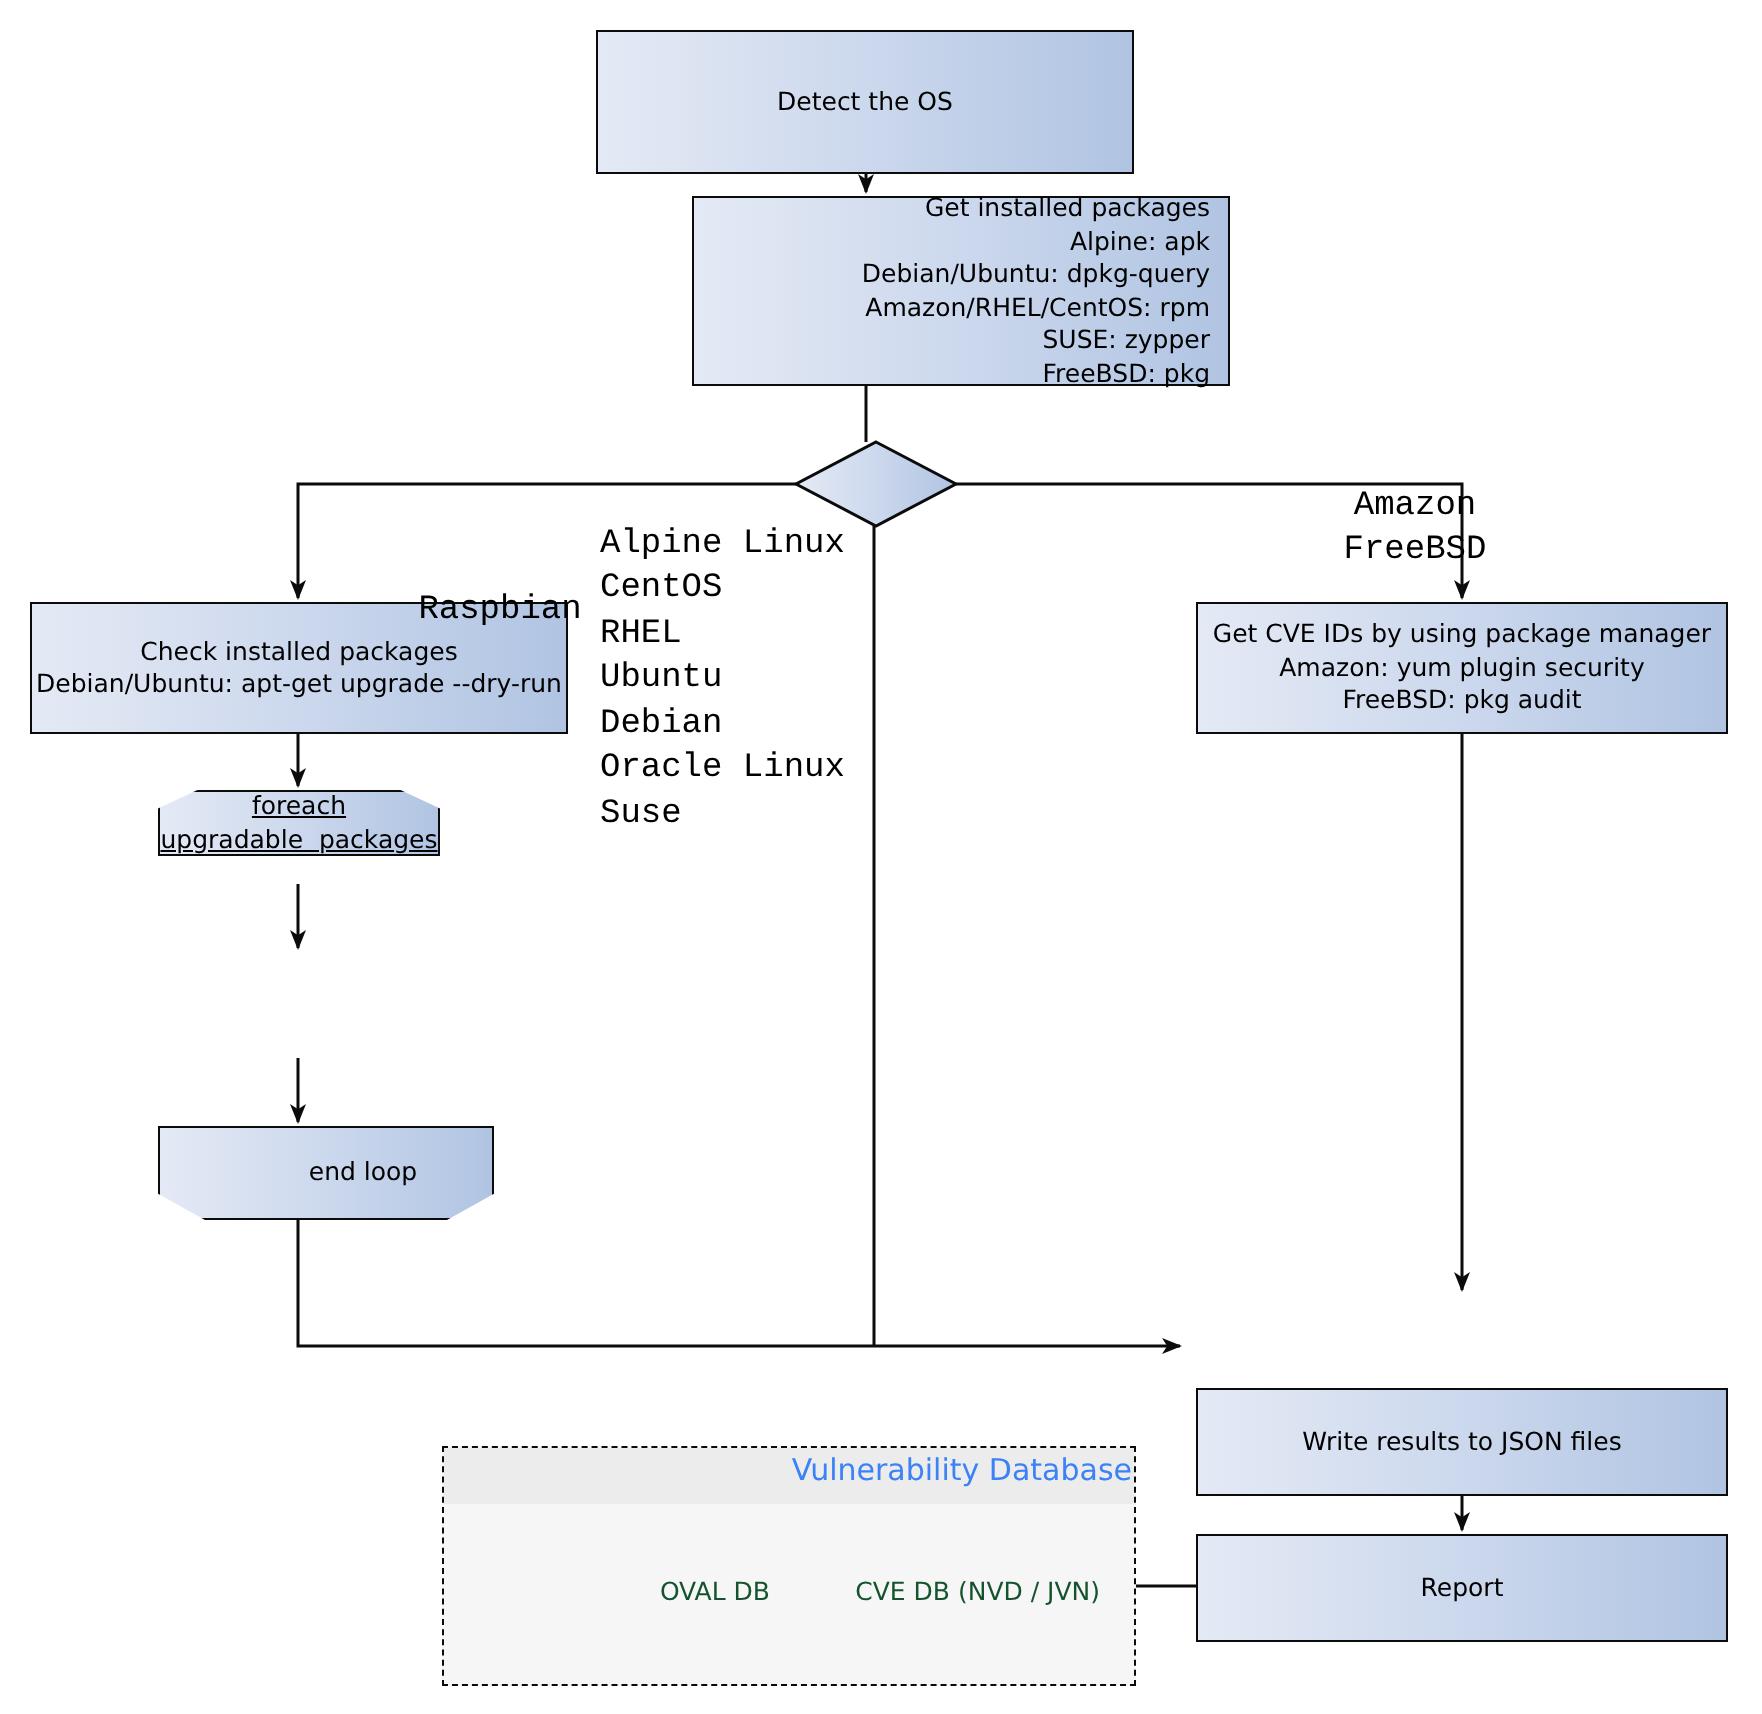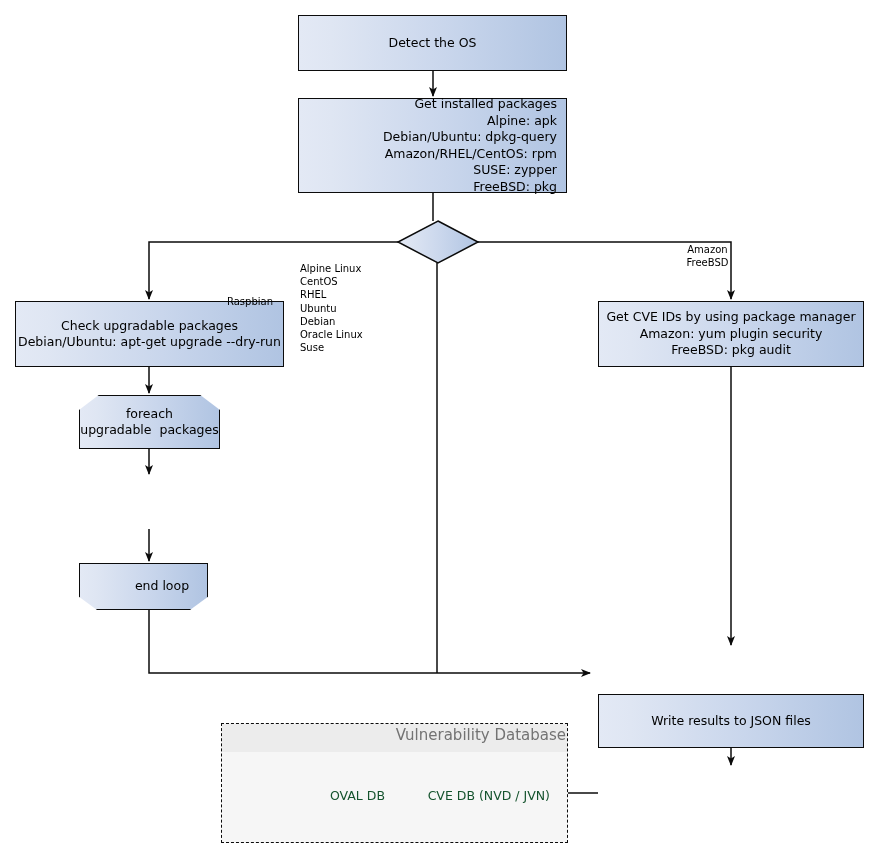--- a/index.html
+++ b/index.html
@@ -35,21 +35,21 @@
     font-size: 12.5px;
     line-height: 1.32;
     white-space: pre;
     z-index: 3;
   }
   .proc {
     border: 1.3px solid #0b0b0b;
     background: linear-gradient(to right, #e3e9f5 0%, #dfe6f3 12%, #c9d6ec 55%, #b0c4e2 100%);
   }
   .txt-center { text-align: center; }
-  .txt-right  { text-align: right; justify-content: flex-end; }
+  .txt-right  { text-align: right; justify-content: flex-end; margin-left: 48px; }
   .pad-r { padding-right: 9px; }
 
   .loop-start, .loop-end {
     border: 1.3px solid #0b0b0b;
     background: linear-gradient(to right, #e3e9f5 0%, #dfe6f3 12%, #c9d6ec 55%, #b0c4e2 100%);
   }
   .loop-start {
     clip-path: polygon(0 28%, 14% 0, 86% 0, 100% 28%, 100% 100%, 0 100%);
   }
   .loop-end {
@@ -68,41 +68,42 @@
     top: 0;
     right: 0;
     height: 28px;
     background: #ececec;
   }
   .db-group-title {
     position: absolute;
     right: -2px;
     top: 2px;
     font-size: 15px;
-    color: #737373;
+    color: #3b82f6;
     text-align: right;
     z-index: 4;
   }
   .cyl-label {
     position: absolute;
     left: 0;
     right: 0;
     text-align: right;
     font-size: 12.5px;
     color: #14532d;
     z-index: 5;
   }
 
   .edge-label {
     position: absolute;
-    font-size: 10px;
+    font-size: 17px;
     line-height: 1.32;
     color: #000000;
     white-space: pre;
     z-index: 3;
+    font-family: Liberation Mono, monospace;
   }
   .lbl-right { }
   .lbl-center { text-align: center; }
 </style>
 </head>
 <body>
 
 <div id="canvas">
 
   <svg id="svg-layer" viewBox="0 0 881 857" xmlns="http://www.w3.org/2000/svg">
@@ -166,44 +167,45 @@
   </svg>
 
   <div class="db-group" style="left:221px; top:723px; width:345px; height:118px;">
     <div class="db-group-band"></div>
   </div>
   <div class="db-group-title" style="left:221px; top:726px; width:345px;">Vulnerability Database</div>
 
   <div class="cyl-label" style="left:235px; top:788px; width:150px;">OVAL DB</div>
   <div class="cyl-label" style="left:400px; top:788px; width:150px;">CVE DB (NVD / JVN)</div>
 
-  <div class="node proc txt-center" style="left:298px; top:15px; width:269px; height:56px;">Detect the OS</div>
+  <div class="node proc txt-center" style="left:298px; top:15px; width:269px; height:72px;">Detect the OS</div>
 
   <div class="node proc txt-right pad-r" style="left:298px; top:98px; width:269px; height:95px;">Get installed packages
 Alpine: apk
 Debian/Ubuntu: dpkg-query
 Amazon/RHEL/CentOS: rpm
 SUSE: zypper
 FreeBSD: pkg</div>
 
-  <div class="node proc txt-center" style="left:15px; top:301px; width:269px; height:66px;">Check upgradable packages
+  <div class="node proc txt-center" style="left:15px; top:301px; width:269px; height:66px;">Check installed packages
 Debian/Ubuntu: apt-get upgrade --dry-run</div>
 
-  <div class="node loop-start txt-center" style="left:79px; top:395px; width:141px; height:54px;">foreach
+  <div class="node loop-start txt-center" style="left:79px; top:395px; width:141px; height:33px;text-decoration:underline;">foreach
 upgradable  packages</div>
 
 
-  <div class="node loop-end txt-center" style="left:79px; top:563px; width:129px; height:47px;padding-left:37px;">end loop</div>
+  <div class="node loop-end txt-center" style="left:79px; top:563px; width:168px; height:47px;padding-left:37px;">end loop</div>
 
   <div class="node proc txt-center" style="left:598px; top:301px; width:266px; height:66px;">Get CVE IDs by using package manager
 Amazon: yum plugin security
 FreeBSD: pkg audit</div>
 
   <div class="node proc txt-center" style="left:598px; top:647px; width:266px; height:54px;margin-top:47px;">Write results to JSON files</div>
 
+  <div class="node proc txt-center" style="left:598px; top:767px; width:266px; height:54px;">Report</div>
 
   <div class="edge-label lbl-center" style="left:160px; top:263px; width:180px;margin-top:32px;">Raspbian</div>
 
   <div class="edge-label lbl-right" style="left:300px; top:262px; width:127px;">Alpine Linux
 CentOS
 RHEL
 Ubuntu
 Debian
 Oracle Linux
 Suse</div>

